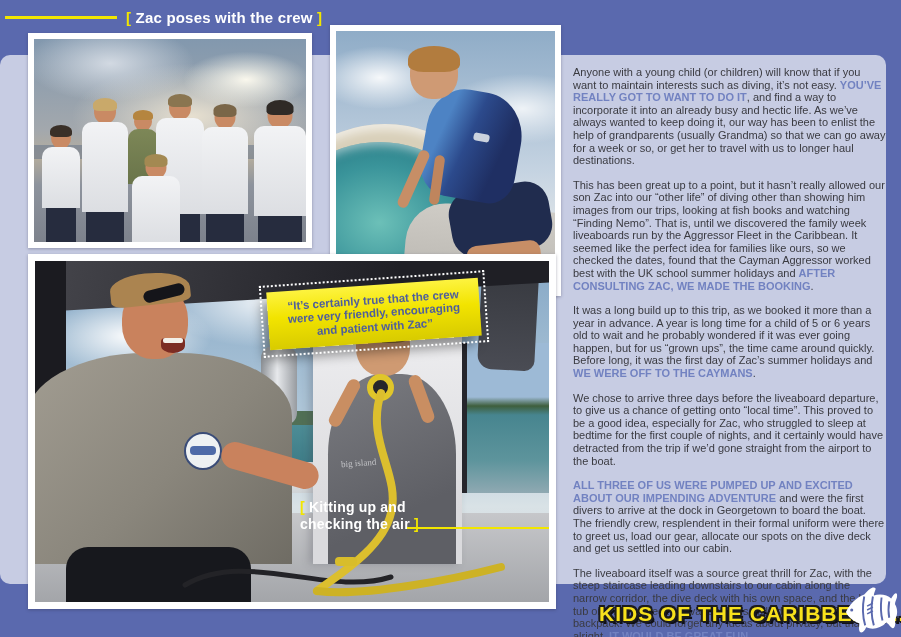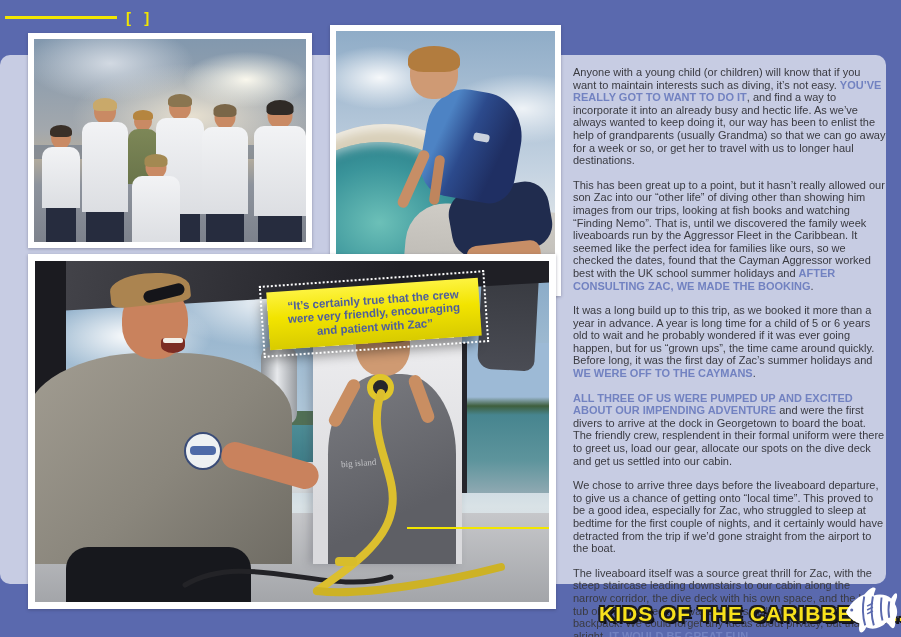--- a/index.html
+++ b/index.html
@@ -115,21 +115,21 @@
 </head>
 <body>
 
 <div class="stage">
 
   <div class="panel"></div>
 
   <div class="cap cap-crew">
     <span class="yline"></span>
     <span class="br">[</span>&nbsp;
-    &nbsp;
+    <span>Zac poses with the crew</span>&nbsp;
     <span class="br">]</span>
   </div>
 
   <div class="frame f-crew">
     <div class="art">
       <div class="crew-sky"></div>
       <div class="crew-sea"></div>
       <div class="cp cp1">
           <div class="head"></div>
           <div class="shirt"></div>
@@ -223,30 +223,34 @@
         <path d="M282 330 C330 336 420 318 466 306" stroke="#cdb225" stroke-width="8" fill="none" stroke-linecap="round"></path>
         <rect x="300" y="296" width="22" height="9" rx="4" fill="#d8bd2b"></rect>
       </svg>
 
       <div class="quote">
         <div>“It’s certainly true that the crew</div>
         <div>were very friendly, encouraging</div>
         <div>and patient with Zac”</div>
       </div>
 
+      <div class="cap cap-kitting">
+        <div><span class="br">[</span>&nbsp;<span>Kitting up and</span></div>
+        <div><span>checking the air</span>&nbsp;<span class="br">]</span></div>
+      </div>
       <div class="kit-line"></div>
     </div>
   </div>
 
   <div class="article">
     <p><span>Anyone with a young child (or children) will know that if you want to maintain interests such as diving, it’s not easy. </span><span class="hl">YOU’VE REALLY GOT TO WANT TO DO IT</span><span>, and find a way to incorporate it into an already busy and hectic life. As we’ve always wanted to keep doing it, our way has been to enlist the help of grandparents (usually Grandma) so that we can go away for a week or so, or get her to travel with us to longer haul destinations.</span></p>
     <p><span>This has been great up to a point, but it hasn’t really allowed our son Zac into our “other life” of diving other than showing him images from our trips, looking at fish books and watching “Finding Nemo”. That is, until we discovered the family week liveaboards run by the Aggressor Fleet in the Caribbean. It seemed like the perfect idea for families like ours, so we checked the dates, found that the Cayman Aggressor worked best with the UK school summer holidays and </span><span class="hl">AFTER CONSULTING ZAC, WE MADE THE BOOKING</span><span>.</span></p>
     <p><span>It was a long build up to this trip, as we booked it more than a year in advance. A year is long time for a child of 5 or 6 years old to wait and he probably wondered if it was ever going happen, but for us “grown ups”, the time came around quickly. Before long, it was the first day of Zac’s summer holidays and </span><span class="hl">WE WERE OFF TO THE CAYMANS</span><span>.</span></p>
+    <p><span>We chose to arrive three days before the liveaboard departure, to give us a chance of getting onto “local time”. This proved to be a good idea, especially for Zac, who struggled to sleep at bedtime for the first couple of nights, and it certainly would have detracted from the trip if we’d gone straight from the airport to the boat.</span><span class="hl"></span><span></span></p>
     <p><span></span><span class="hl">ALL THREE OF US WERE PUMPED UP AND EXCITED ABOUT OUR IMPENDING ADVENTURE</span><span> and were the first divers to arrive at the dock in Georgetown to board the boat. The friendly crew, resplendent in their formal uniform were there to greet us, load our gear, allocate our spots on the dive deck and get us settled into our cabin.</span></p>
-    <p><span>We chose to arrive three days before the liveaboard departure, to give us a chance of getting onto “local time”. This proved to be a good idea, especially for Zac, who struggled to sleep at bedtime for the first couple of nights, and it certainly would have detracted from the trip if we’d gone straight from the airport to the boat.</span><span class="hl"></span><span></span></p>
     <p><span>The liveaboard itself was a source great thrill for Zac, with the steep staircase leading downstairs to our cabin along the narrow corridor, the dive deck with his own space, and the hot tub on the sun deck. as various toys spilled out from his backpack. We could forget any ideas about privacy, but that’s alright, </span><span class="hl">IT WOULD BE GREAT FUN.</span><span></span></p>
   </div>
 
   <div class="footer-title">KIDS OF THE CARIBBEAN...</div>
   <svg class="fish" viewBox="0 0 60 52">
     <path fill="#ffffff" d="M5 28 C9 20 16 13 24 10 C30 3 34 1 36 4 C35 7 34 9 34 11 C40 9 48 10 52 14 C56 7 59 7 58 13 C57 16 56 18 56 20 C59 25 59 31 56 36 C57 43 55 47 52 44 C50 42 49 40 47 39 C41 45 33 47 26 44 C24 49 21 51 19 48 C18 45 19 42 19 40 C12 37 7 33 5 28 Z"></path>
     <g stroke="#5a69ae" stroke-width="2" fill="none">
       <path d="M24 12 C22 22 22 32 25 42"></path>
       <path d="M33 12 C31 22 31 32 34 42"></path>
       <path d="M42 13 C41 21 41 29 43 37"></path>

